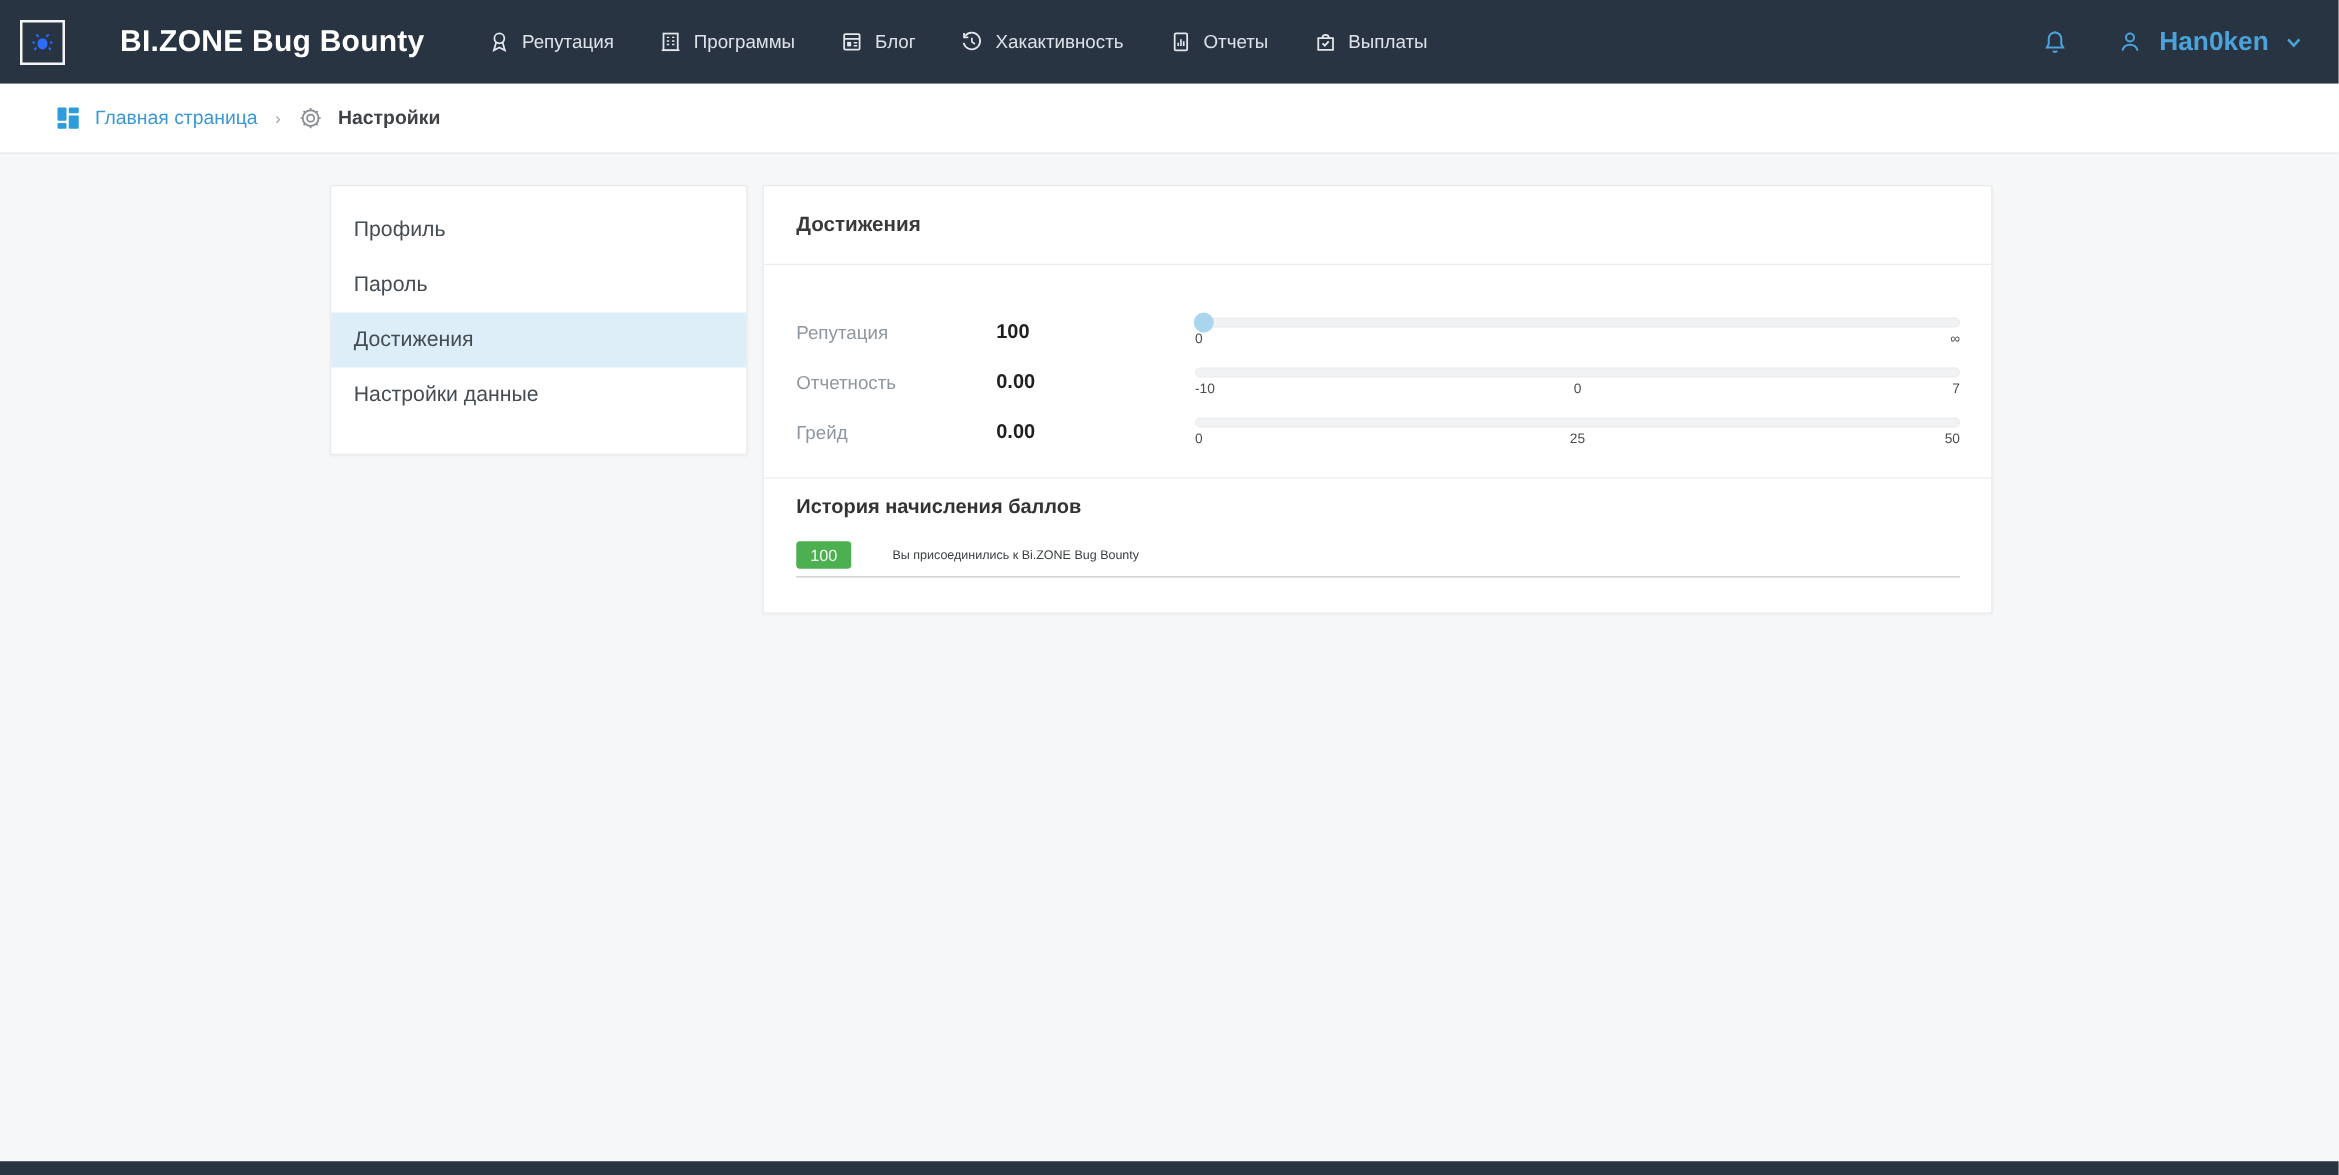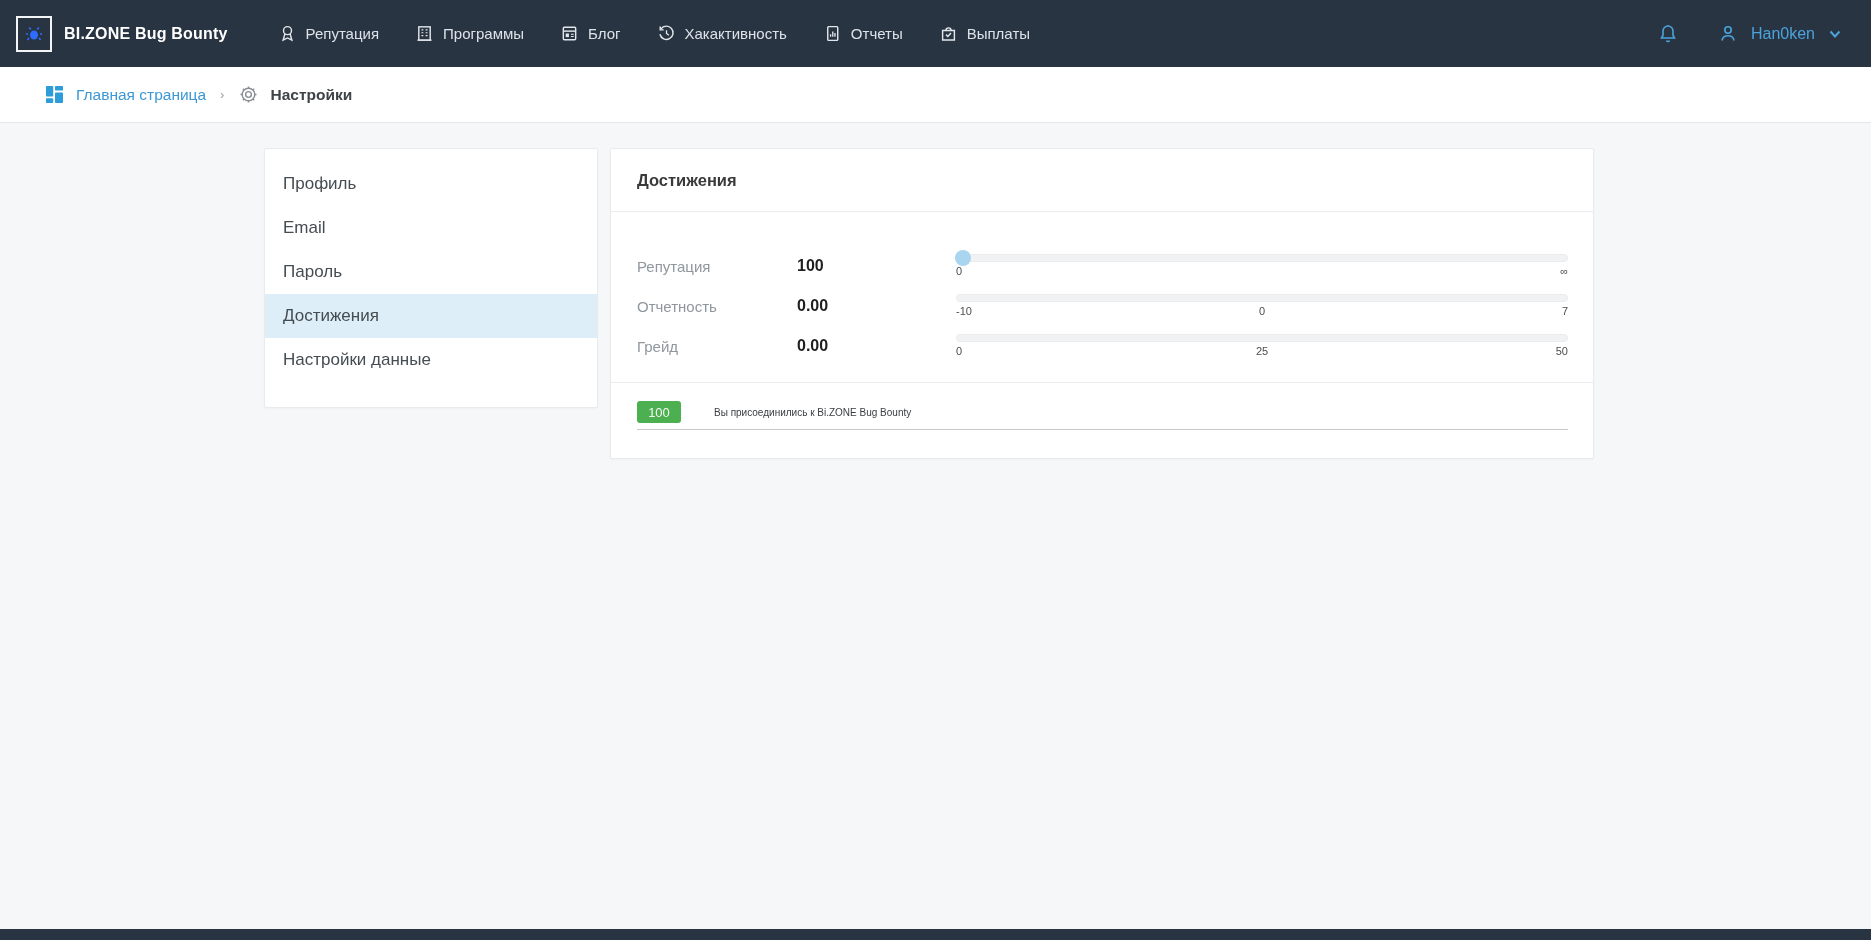--- a/index.html
+++ b/index.html
@@ -15,31 +15,31 @@
   
   .navbar {
     height:67px; background:#293442; display:flex; align-items:center;
     padding:0 28px 0 16px;
   }
   .brand { display:flex; align-items:center; gap:12px; cursor:pointer; }
   .brand-box {
     width:36px; height:36px; border:2px solid #f2f4f6;
     display:flex; align-items:center; justify-content:center;
   }
-  .brand-name { color:#ffffff; font-size:16px; font-weight:700; letter-spacing:.2px; white-space:nowrap; }
+  .brand-name { color:#ffffff; font-size:24px; font-weight:700; letter-spacing:.2px; white-space:nowrap;margin-left:32px; }
   .nav-menu { display:flex; align-items:center; margin-left:36px; gap:8px; }
   .nav-item {
     display:flex; align-items:center; gap:9px; color:#dde2e8;
     font-size:15px; padding:10px 14px; cursor:pointer; white-space:nowrap;
   }
   .nav-item svg { color:#e3e7ec; }
   .nav-right { margin-left:auto; display:flex; align-items:center; gap:38px; color:#4ba3dc; }
   .bell-btn { cursor:pointer; display:flex; }
   .user-menu { display:flex; align-items:center; gap:12px; cursor:pointer; }
-  .user-name { color:#4ba3dc; font-size:16px; }
+  .user-name { color:#4ba3dc; font-size:21px;font-weight:bold; }
 
   
   .breadcrumb-bar {
     height:56px; background:#ffffff; border-bottom:1px solid #e4e6e9;
     display:flex; align-items:center; padding:0 44px;
   }
   .crumb { display:flex; align-items:center; gap:11px; }
   .crumb-link { color:#3b98d5; font-size:15.5px; cursor:pointer; }
   .crumb-sep { color:#9aa0a6; font-size:13px; margin:0 14px; }
   .crumb-current { color:#3f4347; font-size:15.5px;font-weight:bold; }
@@ -205,21 +205,20 @@
       <circle cx="11" cy="11" r="6.6"></circle>
     </svg>
     <span class="crumb-current">Настройки</span>
   </span>
 </div>
 
 <div class="page">
 
   <div class="card sidebar-card">
     <div class="side-item">Профиль</div>
-    <div class="side-item">Email</div>
     <div class="side-item">Пароль</div>
     <div class="side-item active">Достижения</div>
     <div class="side-item">Настройки данные</div>
   </div>
 
   <div class="card main-card">
     <div class="main-header">
       <span class="main-title">Достижения</span>
     </div>
 
@@ -262,20 +261,21 @@
             <span>0</span>
             <span class="scale-mid">25</span>
             <span class="scale-right">50</span>
           </div>
         </div>
       </div>
     </div>
 
     <hr class="section-divider">
 
+    <div class="history-title">История начисления баллов</div>
 
     <div class="history-row">
       <span class="points-badge">100</span>
       <span class="history-text">Вы присоединились к Bi.ZONE Bug Bounty</span>
     </div>
     <div class="main-card-bottom-pad"></div>
   </div>
 </div>
 
 <div class="footer-bar"></div>

